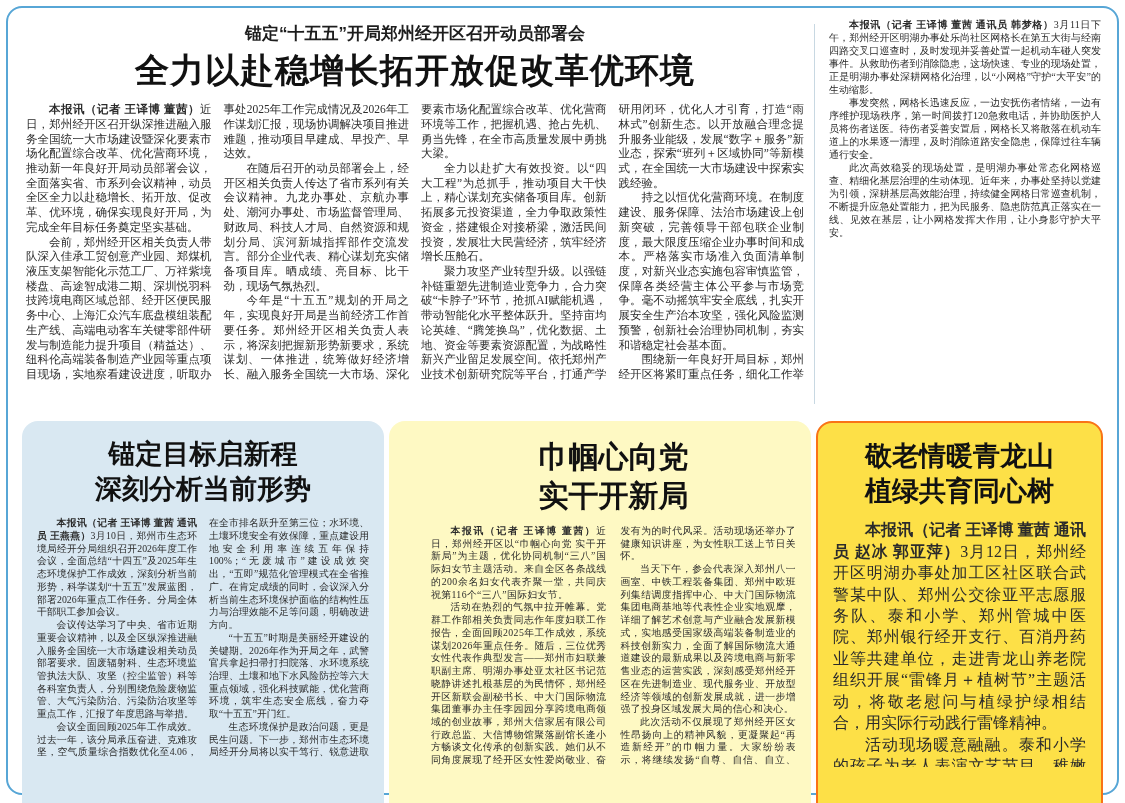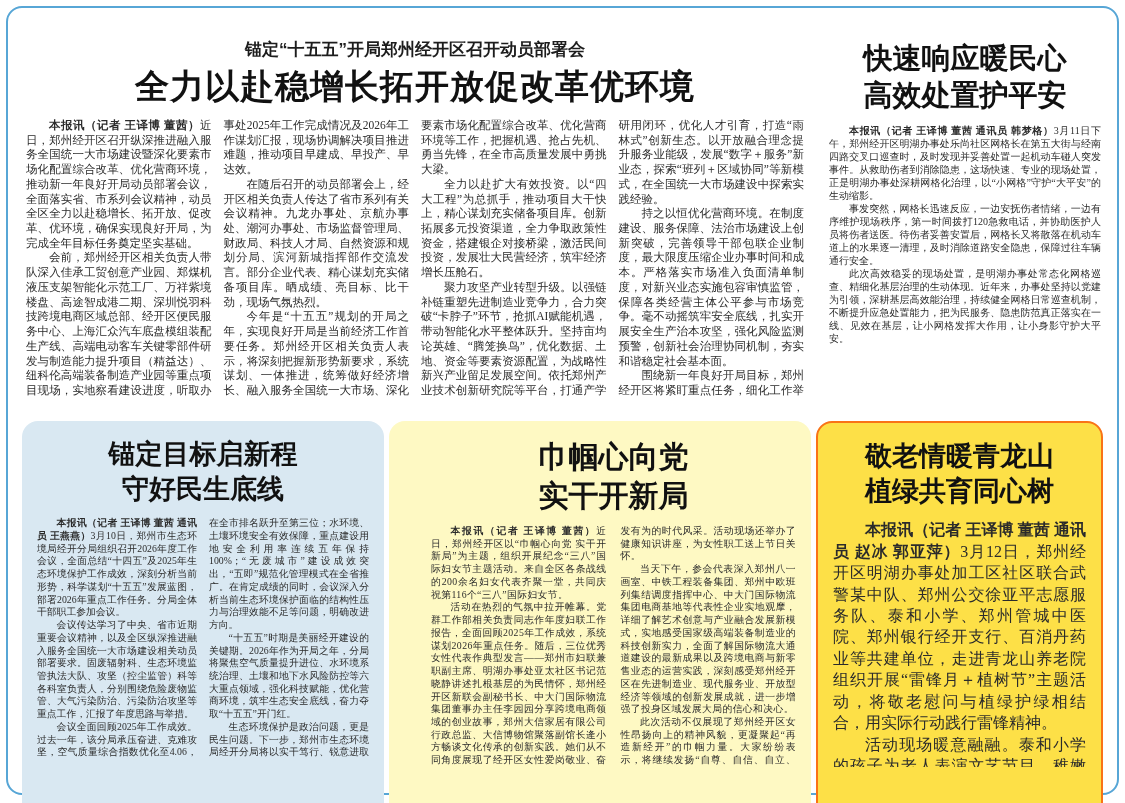--- a/index.html
+++ b/index.html
@@ -7,21 +7,21 @@
   body {
     width:1125px; height:803px; background:#ffffff;
     font-family:"Liberation Serif","DejaVu Serif",serif;
     color:#2b2b2b; overflow:hidden;
   }
   .page {
     margin:6px; height:789px;
     border:2px solid #57a6d6; border-radius:16px;
     padding:10px 14px; background:#ffffff;
   }
-  .top-row { display:flex; height:392px;align-items:flex-end; }
+  .top-row { display:flex; height:392px; }
   .main-article { width:792px; padding:2px 10px 0 4px; }
   .v-divider { width:1px; background:#c8d8e2; margin:6px 0; }
   .right-article { flex:1; padding:0 2px 0 14px; }
 
   .kicker {
     text-align:center; font-family:"Liberation Sans","DejaVu Sans",sans-serif;
     font-weight:bold; font-size:17px; color:#1d1d1d; margin-top:2px;
   }
   .main-headline {
     text-align:center; font-family:"Liberation Sans","DejaVu Sans",sans-serif;
@@ -77,56 +77,52 @@
         <p class="para">全力以赴扩大有效投资。以“四大工程”为总抓手，推动项目大干快上，精心谋划充实储备项目库。创新拓展多元投资渠道，全力争取政策性资金，搭建银企对接桥梁，激活民间投资，发展壮大民营经济，筑牢经济增长压舱石。</p>
         <p class="para">聚力攻坚产业转型升级。以强链补链重塑先进制造业竞争力，合力突破“卡脖子”环节，抢抓AI赋能机遇，带动智能化水平整体跃升。坚持亩均论英雄、“腾笼换鸟”，优化数据、土地、资金等要素资源配置，为战略性新兴产业留足发展空间。依托郑州产业技术创新研究院等平台，打通产学研用闭环，优化人才引育，打造“雨林式”创新生态。以开放融合理念提升服务业能级，发展“数字＋服务”新业态，探索“班列＋区域协同”等新模式，在全国统一大市场建设中探索实践经验。</p>
         <p class="para">持之以恒优化营商环境。在制度建设、服务保障、法治市场建设上创新突破，完善领导干部包联企业制度，最大限度压缩企业办事时间和成本。严格落实市场准入负面清单制度，对新兴业态实施包容审慎监管，保障各类经营主体公平参与市场竞争。毫不动摇筑牢安全底线，扎实开展安全生产治本攻坚，强化风险监测预警，创新社会治理协同机制，夯实和谐稳定社会基本面。</p>
         <p class="para">围绕新一年良好开局目标，郑州经开区将紧盯重点任务，细化工作举措：积极融入全国统一大市场，扎实推进要素市场化配置改革，打造一流营商环境；创新项目管理模式，优化协同机制，加强政企常态化沟通；加快构建“4＋2＋N”现代化产业体系，巩固主导产业优势，拓展新兴赛道；持续扩大有效投资，强化科技创新赋能，加速科技成果转化；提升中欧班列运行效能，推动跨境电商取得新突破；多措并举激发市场活力，培育消费新热点，守好民生底线，以“人一之我十之”的拼抢劲头，奋力实现新一年良好开局。</p>
       </div>
     </article>
 
     <div class="v-divider"></div>
 
     <aside class="right-article">
-      <h2 class="sub-headline">
-        <span class="hl">快速响应暖民心</span>
-        <span class="hl">高效处置护平安</span>
-      </h2>
       <div class="right-body">
         <p class="para"><span class="byline">本报讯（记者 王译博 董茜 通讯员 韩梦格）</span><span>3月11日下午，郑州经开区明湖办事处乐尚社区网格长在第五大街与经南四路交叉口巡查时，及时发现并妥善处置一起机动车碰人突发事件。从救助伤者到消除隐患，这场快速、专业的现场处置，正是明湖办事处深耕网格化治理，以“小网格”守护“大平安”的生动缩影。</span></p>
         <p class="para">事发突然，网格长迅速反应，一边安抚伤者情绪，一边有序维护现场秩序，第一时间拨打120急救电话，并协助医护人员将伤者送医。待伤者妥善安置后，网格长又将散落在机动车道上的水果逐一清理，及时消除道路安全隐患，保障过往车辆通行安全。</p>
         <p class="para">此次高效稳妥的现场处置，是明湖办事处常态化网格巡查、精细化基层治理的生动体现。近年来，办事处坚持以党建为引领，深耕基层高效能治理，持续健全网格日常巡查机制，不断提升应急处置能力，把为民服务、隐患防范真正落实在一线、见效在基层，让小网格发挥大作用，让小身影守护大平安。</p>
       </div>
     </aside>
 
   </div>
 
   <div class="bottom-row">
 
     <section class="box box-blue">
       <h2 class="sub-headline">
         <span class="hl">锚定目标启新程</span>
-        <span class="hl">守好民生底线</span>
+        <span class="hl">深刻分析当前形势</span>
       </h2>
       <div class="box-body">
         <p class="para"><span class="byline">本报讯（记者 王译博 董茜 通讯员 王燕燕）</span><span>3月10日，郑州市生态环境局经开分局组织召开2026年度工作会议，全面总结“十四五”及2025年生态环境保护工作成效，深刻分析当前形势，科学谋划“十五五”发展蓝图，部署2026年重点工作任务。分局全体干部职工参加会议。</span></p>
         <p class="para">会议传达学习了中央、省市近期重要会议精神，以及全区纵深推进融入服务全国统一大市场建设相关动员部署要求。固废辐射科、生态环境监管执法大队、攻坚（控尘监管）科等各科室负责人，分别围绕危险废物监管、大气污染防治、污染防治攻坚等重点工作，汇报了年度思路与举措。</p>
         <p class="para">会议全面回顾2025年工作成效。过去一年，该分局承压奋进、克难攻坚，空气质量综合指数优化至4.06，在全市排名跃升至第三位；水环境、土壤环境安全有效保障，重点建设用地安全利用率连续五年保持100%；“无废城市”建设成效突出，“五即”规范化管理模式在全省推广。在肯定成绩的同时，会议深入分析当前生态环境保护面临的结构性压力与治理效能不足等问题，明确改进方向。</p>
-        <p class="para">“十五五”时期是美丽经开建设的关键期。2026年作为开局之年，分局将聚焦空气质量提升进位、水环境系统治理、土壤和地下水风险防控等六大重点领域，强化科技赋能，优化营商环境，筑牢生态安全底线，奋力夺取“十五五”开门红。</p>
+        <p class="para">“十五五”时期是美丽经开建设的关键期。2026年作为开局之年，武警官兵拿起扫帚打扫院落、水环境系统治理、土壤和地下水风险防控等六大重点领域，强化科技赋能，优化营商环境，筑牢生态安全底线，奋力夺取“十五五”开门红。</p>
         <p class="para">生态环境保护是政治问题，更是民生问题。下一步，郑州市生态环境局经开分局将以实干笃行、锐意进取的姿态，持续加强队伍建设，树立“以实绩论英雄”导向，激发干事创业内生动力，为建设天更蓝、地更绿、水更清的美丽经开贡献生态力量。</p>
       </div>
     </section>
 
     <section class="box box-green">
       <h2 class="sub-headline">
         <span class="hl">巾帼心向党</span>
         <span class="hl">实干开新局</span>
       </h2>
       <div class="box-body">
-        <p class="para"><span class="byline">本报讯（记者 王译博 董茜）</span><span>近日，郑州经开区以“巾帼心向党 实干开新局”为主题，组织开展纪念“三八”国际妇女节主题活动。来自全区各条战线的200余名妇女代表齐聚一堂，共同庆祝第116个“三八”国际妇女节。</span></p>
+        <p class="para"><span class="byline">本报讯（记者 王译博 董茜）</span><span>近日，郑州经开区以“巾帼心向党 实干开新局”为主题，优化协同机制“三八”国际妇女节主题活动。来自全区各条战线的200余名妇女代表齐聚一堂，共同庆祝第116个“三八”国际妇女节。</span></p>
         <p class="para">活动在热烈的气氛中拉开帷幕。党群工作部相关负责同志作年度妇联工作报告，全面回顾2025年工作成效，系统谋划2026年重点任务。随后，三位优秀女性代表作典型发言——郑州市妇联兼职副主席、明湖办事处亚太社区书记范晓静讲述扎根基层的为民情怀，郑州经开区新联会副秘书长、中大门国际物流集团董事办主任李园园分享跨境电商领域的创业故事，郑州大信家居有限公司行政总监、大信博物馆聚落副馆长逄小方畅谈文化传承的创新实践。她们从不同角度展现了经开区女性爱岗敬业、奋发有为的时代风采。活动现场还举办了健康知识讲座，为女性职工送上节日关怀。</p>
         <p class="para">当天下午，参会代表深入郑州八一画室、中铁工程装备集团、郑州中欧班列集结调度指挥中心、中大门国际物流集团电商基地等代表性企业实地观摩，详细了解艺术创意与产业融合发展新模式，实地感受国家级高端装备制造业的科技创新实力，全面了解国际物流大通道建设的最新成果以及跨境电商与新零售业态的运营实践，深刻感受郑州经开区在先进制造业、现代服务业、开放型经济等领域的创新发展成就，进一步增强了投身区域发展大局的信心和决心。</p>
         <p class="para">此次活动不仅展现了郑州经开区女性昂扬向上的精神风貌，更凝聚起“再造新经开”的巾帼力量。大家纷纷表示，将继续发扬“自尊、自信、自立、自强”精神，以主人翁姿态投身经济建设主战场、改革发展最前沿、基层治理第一线，在奋力谱写高质量发展新篇章中展现新作为、贡献她力量。</p>
       </div>
     </section>
 
     <section class="box box-border">
       <h2 class="sub-headline">
         <span class="hl">敬老情暖青龙山</span>
         <span class="hl">植绿共育同心树</span>

